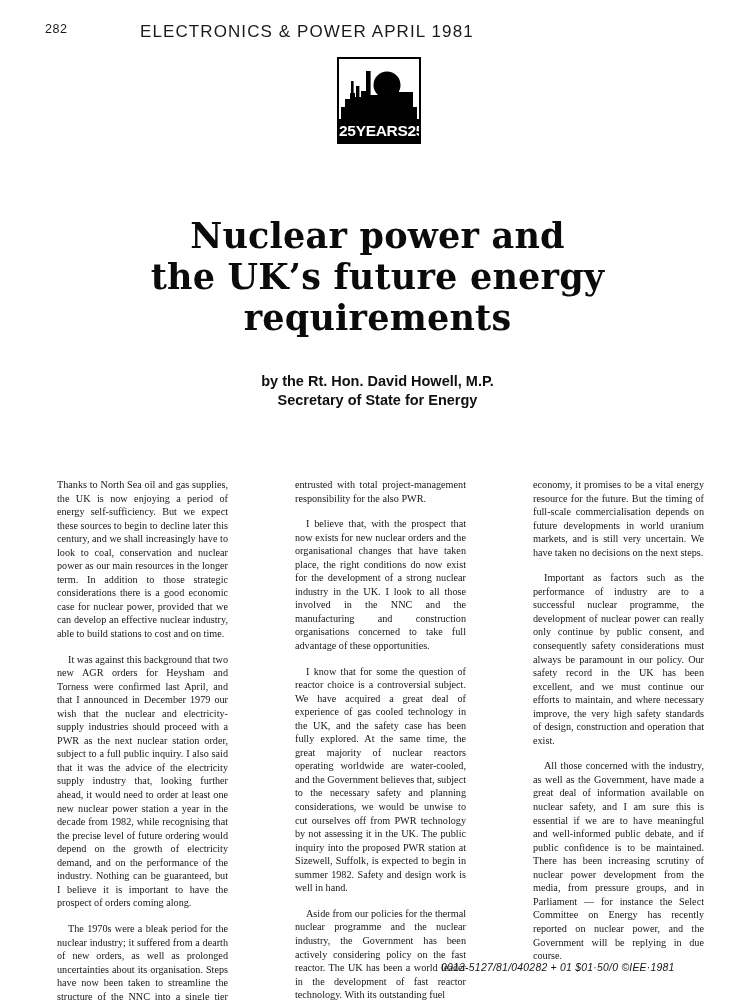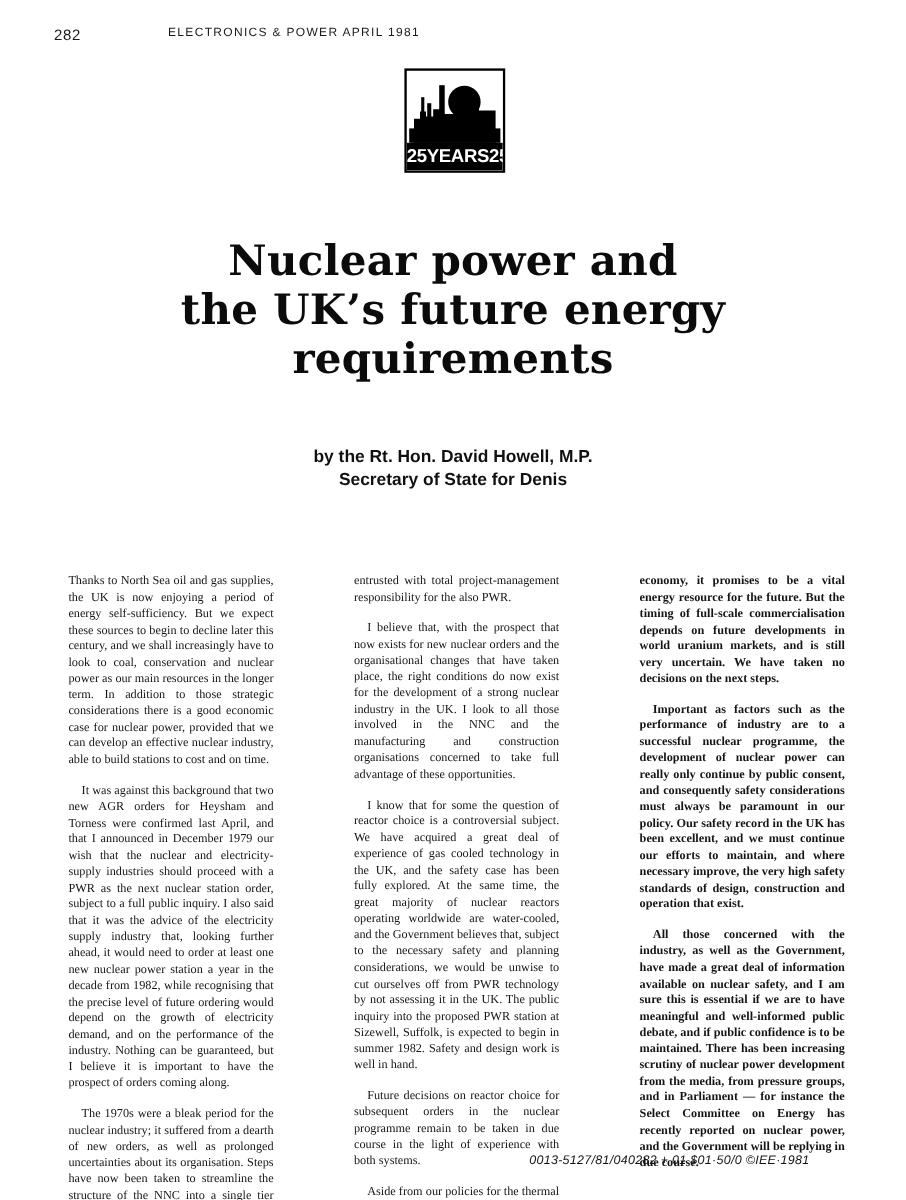--- a/index.html
+++ b/index.html
@@ -18,21 +18,21 @@
     position:absolute; left:0; top:22px; width:755px; height:18px;padding-left:12px;
   }
   .folio {
     position:absolute; left:45px; top:0;
     font-family:"Liberation Sans", sans-serif;
     font-size:12.5px; letter-spacing:0.6px; color:#1a1a1a;
   }
   .journal {
     position:absolute; left:140px; top:0;
     font-family:"Liberation Sans", sans-serif;
-    font-size:10px; letter-spacing:1.1px; color:#1a1a1a;
+    font-size:17px; letter-spacing:1.1px; color:#1a1a1a;
     white-space:nowrap;
   }
 
   
   .logo {
     position:absolute; left:337px; top:57px;
     width:84px; height:87px;
     background:#ffffff;
     border:2px solid #000000;
     box-sizing:border-box;
@@ -46,21 +46,21 @@
     display:flex; align-items:center; justify-content:flex-start;
   }
   .logo-band span {
     font-family:"Liberation Sans", sans-serif;
     font-weight:bold; font-size:15.5px; letter-spacing:-0.3px;
     color:#ffffff; white-space:nowrap;
   }
 
   
   .headline {
-    position:absolute; left:60px; top:174px; width:635px;
+    position:absolute; left:60px; top:192px; width:635px;
     text-align:center;
     font-family:"DejaVu Serif", serif;
     font-weight:bold;
     font-size:35px;
     line-height:41px;
     letter-spacing:0.2px;
     color:#0b0b0b;
   }
   .headline .l2 { letter-spacing:0.2px;text-align:center; }
 
@@ -85,21 +85,21 @@
     font-size:10.2px;
     line-height:13.55px;
     text-align:justify;
     color:#151515;
     font-family:"Liberation Serif", serif;
   }
   .col p { margin:12px; text-indent:11px; }
   .col p.first { text-indent:0; }
   #col1 { left:0; }
   #col2 { left:238px; }
-  #col3 { left:476px;font-weight:bold; }
+  #col3 { left:476px; }
 
   
   .footline {
     position:absolute; left:441px; top:962px;
     font-family:"Liberation Sans", sans-serif;
     font-size:10.4px;
     letter-spacing:0.25px;
     color:#141414;
     white-space:nowrap;
     font-style:italic;
@@ -139,34 +139,33 @@
   </div>
 
   <h1 class="headline">
     <span class="l1">Nuclear power and</span><br>
     <span class="l2">the UK’s  future energy</span><br>
     <span class="l3">requirements</span>
   </h1>
 
   <div class="byline">
     <span>by the Rt. Hon. David Howell, M.P.</span><br>
-    <span>Secretary of State for Denis</span>
+    <span>Secretary of State for Energy</span>
   </div>
 
   <div class="cols">
     <div class="col" id="col1">
       <p class="first">Thanks to North Sea oil and gas supplies, the UK is now enjoying a period of energy self-sufficiency. But we expect these sources to begin to decline later this century, and we shall increasingly have to look to coal, conservation and nuclear power as our main resources in the longer term. In addition to those strategic considerations there is a good economic case for nuclear power, provided that we can develop an effective nuclear industry, able to build stations to cost and on time.</p>
       <p>It was against this background that two new AGR orders for Heysham and Torness were confirmed last April, and that I announced in December 1979 our wish that the nuclear and electricity-supply industries should proceed with a PWR as the next nuclear station order, subject to a full public inquiry. I also said that it was the advice of the electricity supply industry that, looking further ahead, it would need to order at least one new nuclear power station a year in the decade from 1982, while recognising that the precise level of future ordering would depend on the growth of electricity demand, and on the performance of the industry. Nothing can be guaranteed, but I believe it is important to have the prospect of orders coming along.</p>
       <p>The 1970s were a bleak period for the nuclear industry; it suffered from a dearth of new orders, as well as prolonged uncertainties about its organisation. Steps have now been taken to streamline the structure of the NNC into a single tier organisation, under its new Chairman, Denis Rooney, and it is to be</p>
     </div>
     <div class="col" id="col2">
       <p class="first">entrusted with total project-management responsibility for the also PWR.</p>
       <p>I believe that, with the prospect that now exists for new nuclear orders and the organisational changes that have taken place, the right conditions do now exist for the development of a strong nuclear industry in the UK. I look to all those involved in the NNC and the manufacturing and construction organisations concerned to take full advantage of these opportunities.</p>
       <p>I know that for some the question of reactor choice is a controversial subject. We have acquired a great deal of experience of gas cooled technology in the UK, and the safety case has been fully explored. At the same time, the great majority of nuclear reactors operating worldwide are water-cooled, and the Government believes that, subject to the necessary safety and planning considerations, we would be unwise to cut ourselves off from PWR technology by not assessing it in the UK. The public inquiry into the proposed PWR station at Sizewell, Suffolk, is expected to begin in summer 1982. Safety and design work is well in hand.</p>
-      <p>Future decisions on reactor choice for subsequent orders in the nuclear programme remain to be taken in due course in the light of experience with both systems.</p>
       <p>Aside from our policies for the thermal nuclear programme and the nuclear industry, the Government has been actively considering policy on the fast reactor. The UK has been a world leader in the development of fast reactor technology. With its outstanding fuel</p>
     </div>
     <div class="col" id="col3">
       <p class="first">economy, it promises to be a vital energy resource for the future. But the timing of full-scale commercialisation depends on future developments in world uranium markets, and is still very uncertain. We have taken no decisions on the next steps.</p>
       <p>Important as factors such as the performance of industry are to a successful nuclear programme, the development of nuclear power can really only continue by public consent, and consequently safety considerations must always be paramount in our policy. Our safety record in the UK has been excellent, and we must continue our efforts to maintain, and where necessary improve, the very high safety standards of design, construction and operation that exist.</p>
       <p>All those concerned with the industry, as well as the Government, have made a great deal of information available on nuclear safety, and I am sure this is essential if we are to have meaningful and well-informed public debate, and if public confidence is to be maintained. There has been increasing scrutiny of nuclear power development from the media, from pressure groups, and in Parliament — for instance the Select Committee on Energy has recently reported on nuclear power, and the Government will be replying in due course.</p>
     </div>
   </div>
 
   <div class="footline">0013-5127/81/040282 + 01 $01·50/0   ©IEE·1981</div>

